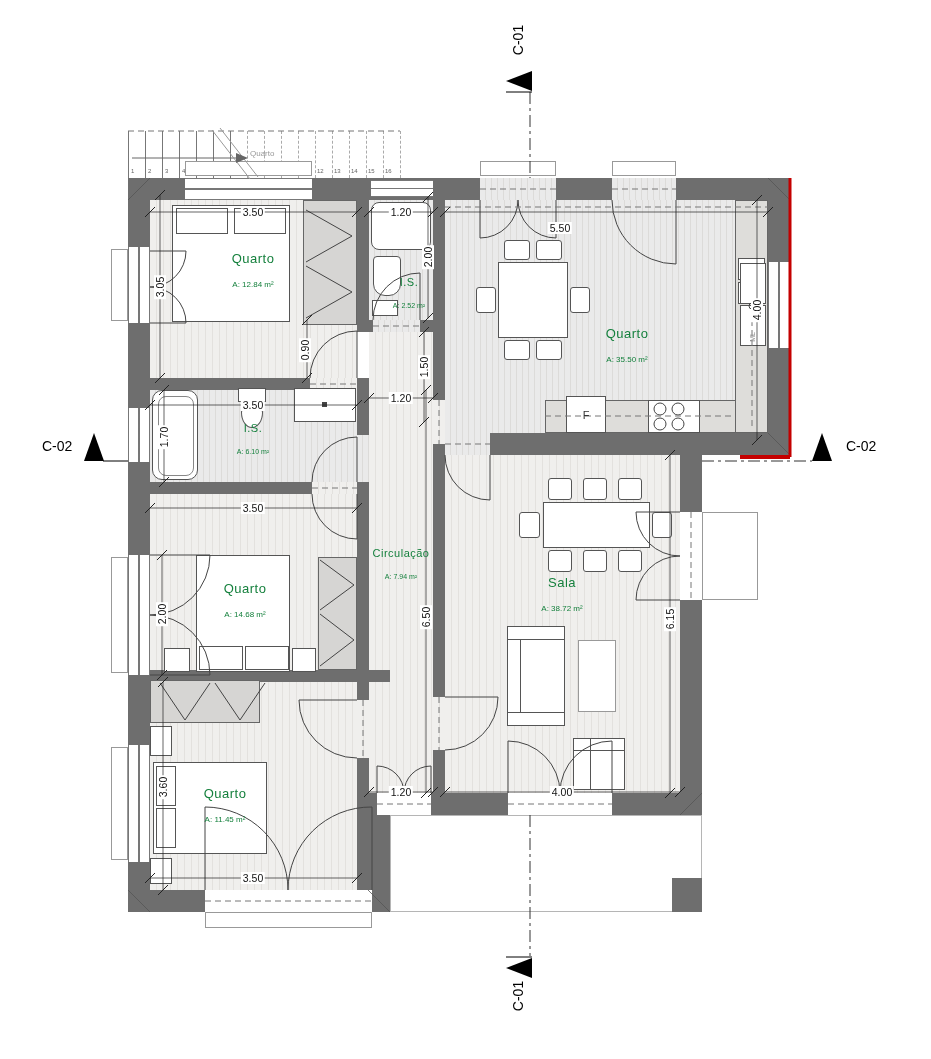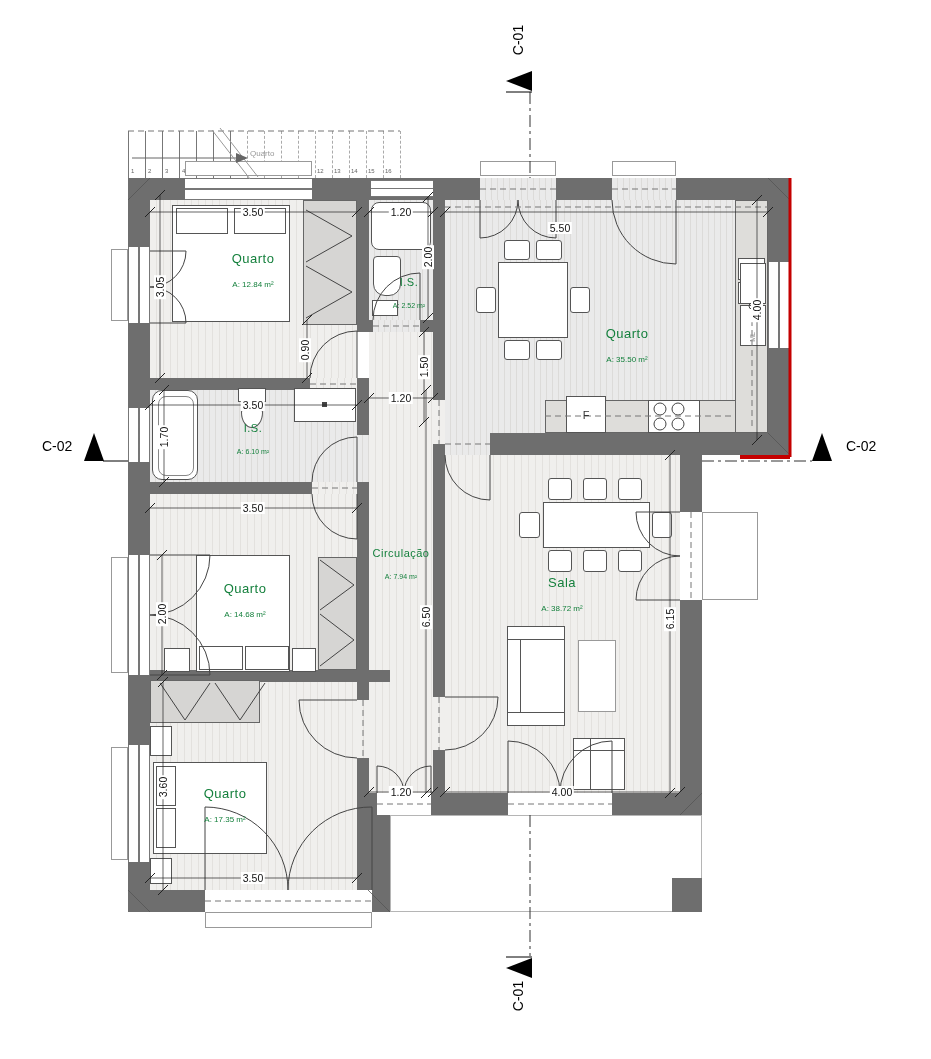--- a/index.html
+++ b/index.html
@@ -376,21 +376,21 @@
   <div class="rlabel sm" style="left:401px;top:563px">
     <span class="rname">Circulação</span>
     <span class="rarea">A: 7.94 m²</span>
   </div>
   <div class="rlabel" style="left:562px;top:594px">
     <span class="rname">Sala</span>
     <span class="rarea">A: 38.72 m²</span>
   </div>
   <div class="rlabel" style="left:225px;top:805px">
     <span class="rname">Quarto</span>
-    <span class="rarea">A: 17.35 m²</span>
+    <span class="rarea">A: 11.45 m²</span>
   </div>
 
   <span class="applabel" style="left:586px;top:415px">F</span>
   <span class="applabel v" style="left:752px;top:337px">ML</span>
 
   <span class="cmark rot" style="left:503px;top:32px">C-01</span>
   <div class="tri-left" style="left:506px;top:71px"></div>
   <span class="cmark rot" style="left:503px;top:988px">C-01</span>
   <div class="tri-left" style="left:506px;top:958px"></div>
   <span class="cmark" style="left:42px;top:438px">C-02</span>

